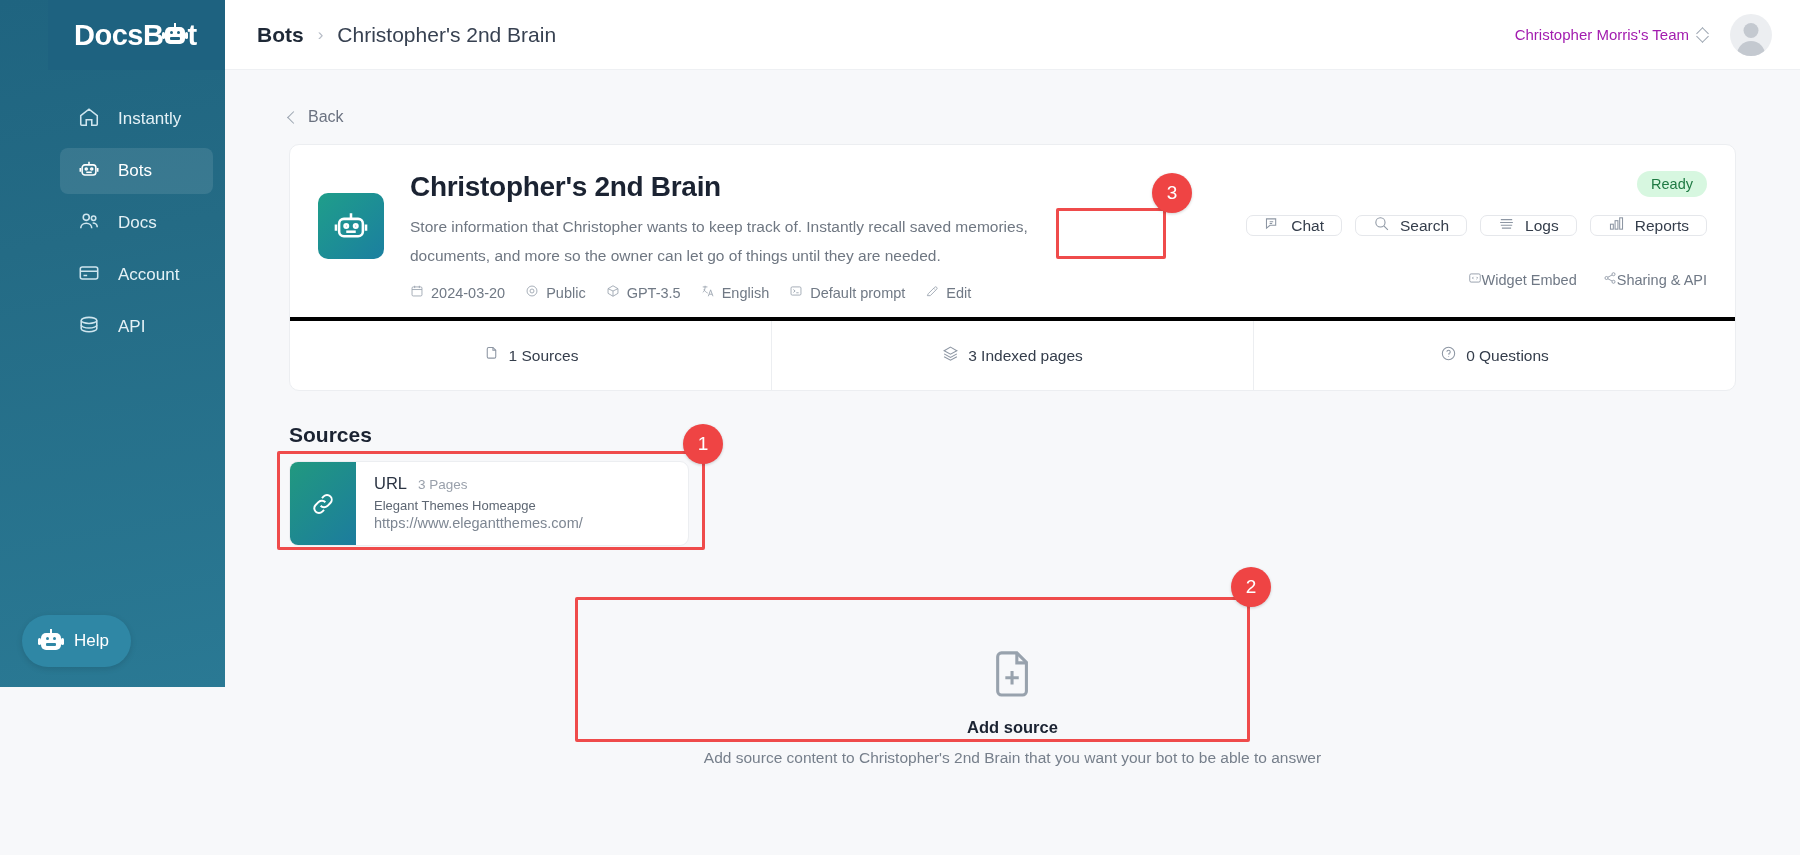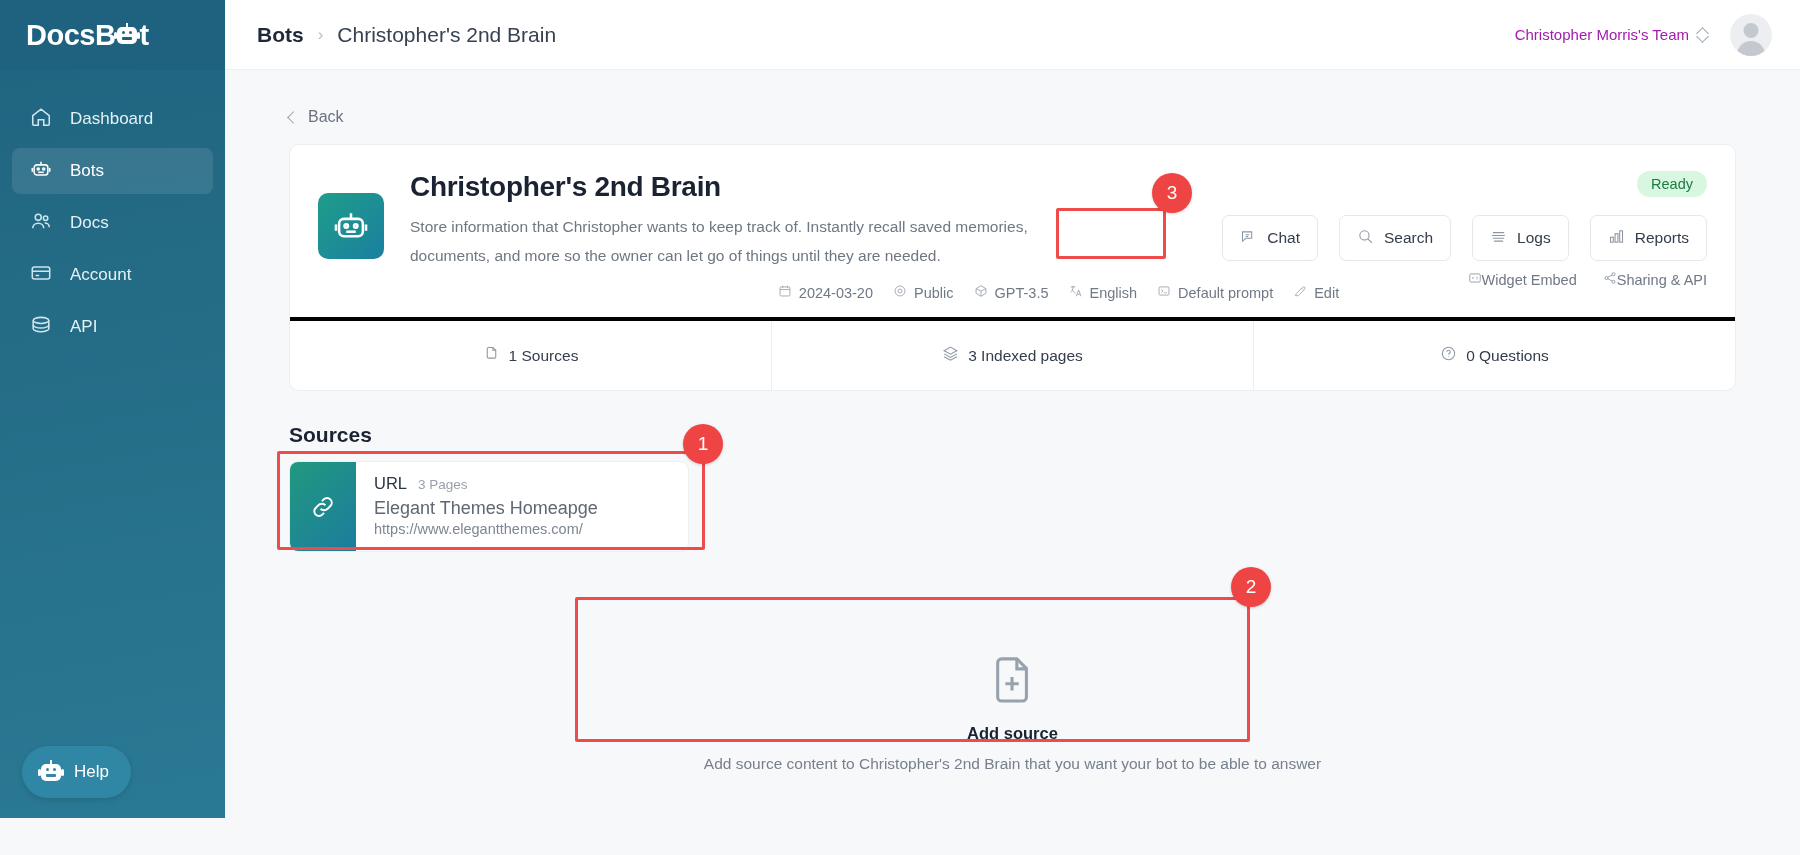--- a/index.html
+++ b/index.html
@@ -6,23 +6,24 @@
   html, body {
     width: 1800px; height: 855px;
     overflow: hidden;
     font-family: "Liberation Sans", sans-serif;
     background: #f7f8fa;
   }
   #app { position: relative; width: 1800px; height: 855px; display: flex; }
 
   
   .sidebar {
-    width: 225px; height: 818px; flex: 0 0 225px;
+    width: 225px; height: 687px; flex: 0 0 225px;
     background: linear-gradient(170deg, #1f6480 0%, #246b85 35%, #2a7994 100%);
     position: relative;
+    padding-left: 48px;
   }
   .brand {
     height: 70px; display: flex; align-items: center;
     padding-left: 26px;
     background: #1e6280;
   }
   .brand-text {
     color: #fff; font-size: 29px; font-weight: 700; letter-spacing: -0.5px;
     display: flex; align-items: center;
   }
@@ -110,37 +111,37 @@
   .bot-avatar {
     width: 66px; height: 66px; flex: 0 0 66px; border-radius: 10px;
     background: linear-gradient(135deg, #1f9e8a 0%, #1b7fa0 100%);
     margin-top: 22px; display: flex; align-items: center; justify-content: center;
   }
   .bot-avatar svg { width: 38px; height: 38px; stroke: #ffffff; fill: none; stroke-width: 1.6; }
 
   .card-info { flex: 1; padding-left: 26px; min-width: 0; }
   .bot-title { font-size: 28px; font-weight: 700; color: #1b2332; letter-spacing: -0.3px; }
   .bot-desc { margin-top: 10px; font-size: 15.5px; line-height: 1.85; color: #6f7782; max-width: 640px; }
-  .meta-row { display: flex; align-items: center; gap: 20px; margin-top: 14px; flex-wrap: wrap; justify-content: center; }
+  .meta-row { display: flex; align-items: center; gap: 20px; margin-top: 14px; flex-wrap: wrap; }
   .meta { display: flex; align-items: center; gap: 7px; color: #707985; font-size: 14.5px; }
   .meta svg { width: 14px; height: 14px; stroke: #9aa3af; fill: none; stroke-width: 1.5; }
   .meta.clickable { cursor: pointer; }
 
   .card-actions { position: absolute; right: 28px; top: 26px; width: 470px; }
   .ready-badge {
     position: absolute; right: 0; top: 0;
     background: #d7f7e0; color: #1f7a43; font-size: 14.5px;
     padding: 5px 14px; border-radius: 13px;
   }
   .action-btns { position: absolute; right: 0; top: 44px; display: flex; gap: 13px; }
   .abtn {
     display: flex; align-items: center; gap: 10px;
     border: 1px solid #e5e7eb; border-radius: 7px; background: #fff;
-    height: 46px; padding: 0 17px; cursor: pointer;
-    font-size: 15.5px; color: #343d4b; margin-left: 8px;
+    height: 21px; padding: 0 17px; cursor: pointer;
+    font-size: 15.5px; color: #343d4b;
   }
   .abtn svg { width: 17px; height: 17px; stroke: #8d96a3; fill: none; stroke-width: 1.5; }
   .sub-links { position: absolute; right: 0; top: 100px; display: flex; gap: 26px; }
   .sublink { display:flex; align-items:center; gap:0; color:#6f7885; font-size:14.5px; cursor:pointer; }
   .sublink svg { width: 14px; height: 14px; stroke:#8d96a3; fill:none; stroke-width:1.5; }
 
   .stats-row { display: flex; border-top: 4px solid #000000; text-align: right; }
   .stat {
     flex: 1; display: flex; align-items: center; justify-content: center; gap: 9px;
     padding: 24px 0; font-size: 15.5px; color: #343d4b; cursor: pointer;
@@ -158,21 +159,21 @@
   .source-icon {
     width: 66px; flex: 0 0 66px;
     background: linear-gradient(135deg, #21997f 0%, #1c7c9e 100%);
     display: flex; align-items: center; justify-content: center;
   }
   .source-icon svg { width: 28px; height: 28px; stroke: #ffffff; fill: none; stroke-width: 1.7; }
   .source-body { padding: 12px 16px 14px 18px; }
   .source-head { display: flex; align-items: baseline; gap: 11px; }
   .source-type { font-size: 16.5px; color: #2b3443; }
   .source-pages { font-size: 13.5px; color: #99a0ab; }
-  .source-name { margin-top: 5px; font-size: 18px; color: #5e6773; }
+  .source-name { margin-top: 5px; font-size: 13px; color: #5e6773; }
   .source-url { margin-top: 2px; font-size: 14.5px; color: #7d8692; }
 
   .add-source {
     margin: 56px 22px 0 22px;
     background: #f7f8fa;
     display: flex; flex-direction: column; align-items: center;
     padding: 46px 0 0 0;
     cursor: pointer;
   }
   .add-icon svg { width: 46px; height: 50px; stroke: #98a2ad; fill: none; stroke-width: 1.6; }
@@ -214,21 +215,21 @@
       </div>
     </div>
 
     <nav class="nav">
       <div class="nav-item">
         <span>
           <svg viewBox="0 0 24 24">
               <path d="M3 10.5 12 3.5l9 7V20a1 1 0 0 1-1 1h-5v-6H9v6H4a1 1 0 0 1-1-1z"></path>
             </svg>
         </span>
-        <span>Dashboard</span>
+        <span>Instantly</span>
       </div>
       <div class="nav-item active">
         <span>
           <svg viewBox="0 0 24 24">
               <rect x="4.5" y="7.5" width="15" height="11" rx="3"></rect>
               <path d="M12 4v3.5M2.5 11v4M21.5 11v4"></path>
               <circle cx="9" cy="12" r="1.1"></circle>
               <circle cx="15" cy="12" r="1.1"></circle>
               <path d="M9 15.6h6"></path>
             </svg>

